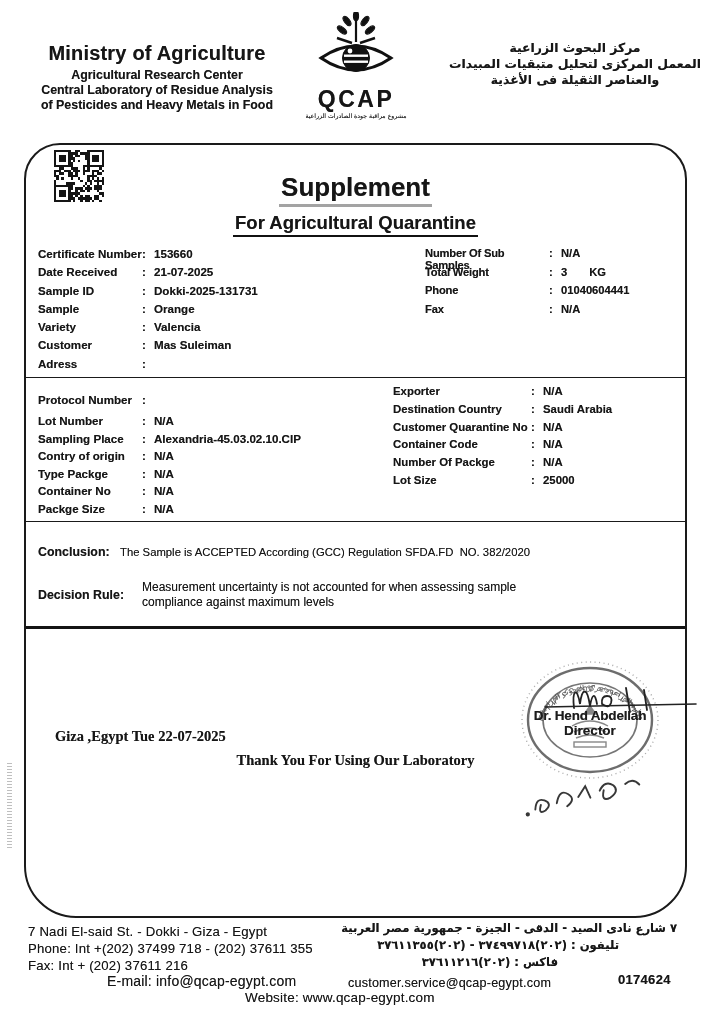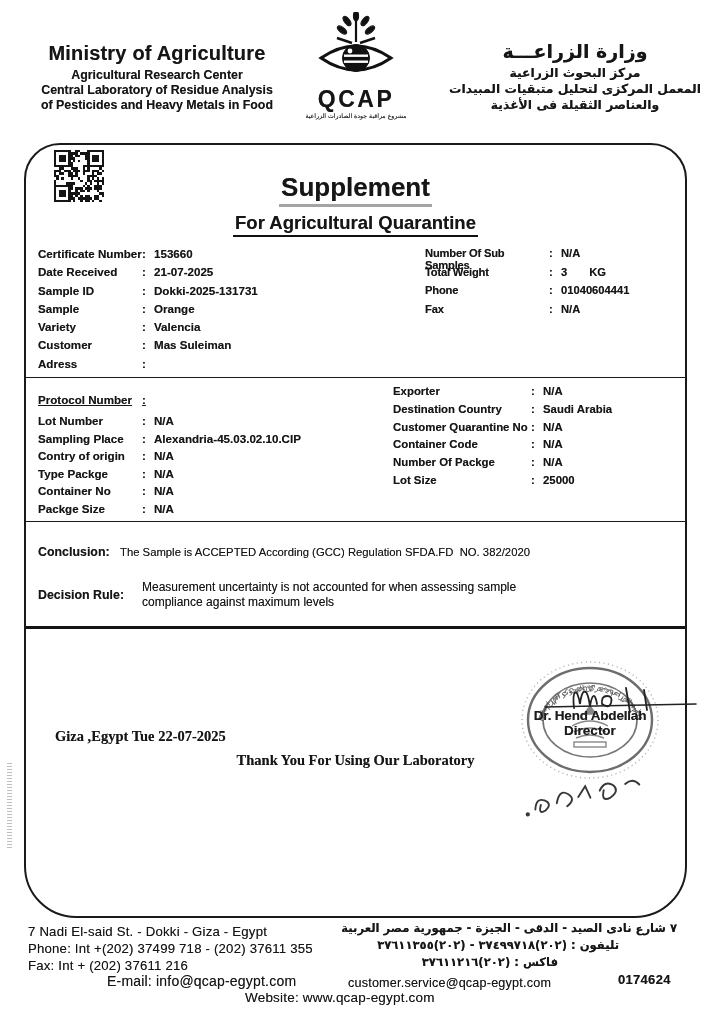--- a/index.html
+++ b/index.html
@@ -41,21 +41,21 @@
   .l{font-weight:bold;flex:none;}
   .c{font-weight:bold;flex:none;width:12px;text-align:left;}
   .v{font-weight:bold;white-space:pre-line;}
   .unit{font-weight:bold;margin-left:22px;}
 
   #sec1L{left:38px;top:247px;width:340px;font-size:11.6px;}
   #sec1L .r{height:18.3px;} #sec1L .l{width:104px;}
   #sec1R{left:425px;top:247px;width:262px;font-size:11.2px;}
   #sec1R .r{height:18.6px;} #sec1R .l{width:124px;letter-spacing:-.2px;}
   #sec2L{left:38px;top:384px;width:348px;font-size:11.6px;}
-  #sec2L .r{height:17.6px;} #sec2L .l{width:104px;} #sec2L .r.tall{height:30px;text-decoration:underline;}
+  #sec2L .r{height:17.6px;} #sec2L .l{width:104px;} #sec2L .r.tall{height:30px;}
   #sec2L .r.tall .v{line-height:1.15;}
   #sec2R{left:393px;top:385px;width:296px;font-size:11.4px;}
   #sec2R .r{height:17.8px;} #sec2R .l{width:138px;}
 
   
   .concl-label{position:absolute;left:38px;top:545px;font-size:12.4px;font-weight:bold;}
   .concl-text{position:absolute;left:120px;top:546px;width:490px;font-size:11.3px;font-weight:500;white-space:pre-wrap;}
   .dec-label{position:absolute;left:38px;top:588px;font-size:12.4px;font-weight:bold;}
   .dec-text{position:absolute;left:142px;top:580px;width:420px;font-size:12px;font-weight:500;line-height:1.25;}
 
@@ -119,21 +119,20 @@
           <rect x="27" y="48.5" width="24" height="2.4" fill="#fff" stroke="none"></rect>
           <circle cx="33" cy="39" r="2.4" fill="#fff" stroke="none"></circle>
         </g>
       </svg>
     </span>
     <div class="acr">QCAP</div>
     <div class="tag">مشروع مراقبة جودة الصادرات الزراعية</div>
   </div>
 
   <div class="hdr-right">
-    <div class="t">وزارة الزراعـــة</div>
     <div class="s">مركز البحوث الزراعية</div>
     <div class="s">المعمل المركزى لتحليل متبقيات المبيدات</div>
     <div class="s">والعناصر الثقيلة فى الأغذية</div>
   </div>
 
   <div class="main-box"></div>
 
   <div class="qr"><svg id="qrsvg" width="50" height="52" viewBox="0 0 21 21" preserveAspectRatio="none" shape-rendering="crispEdges">
         <rect x="0" y="0" width="1" height="1" fill="#151515"></rect>
         <rect x="1" y="0" width="1" height="1" fill="#151515"></rect>

